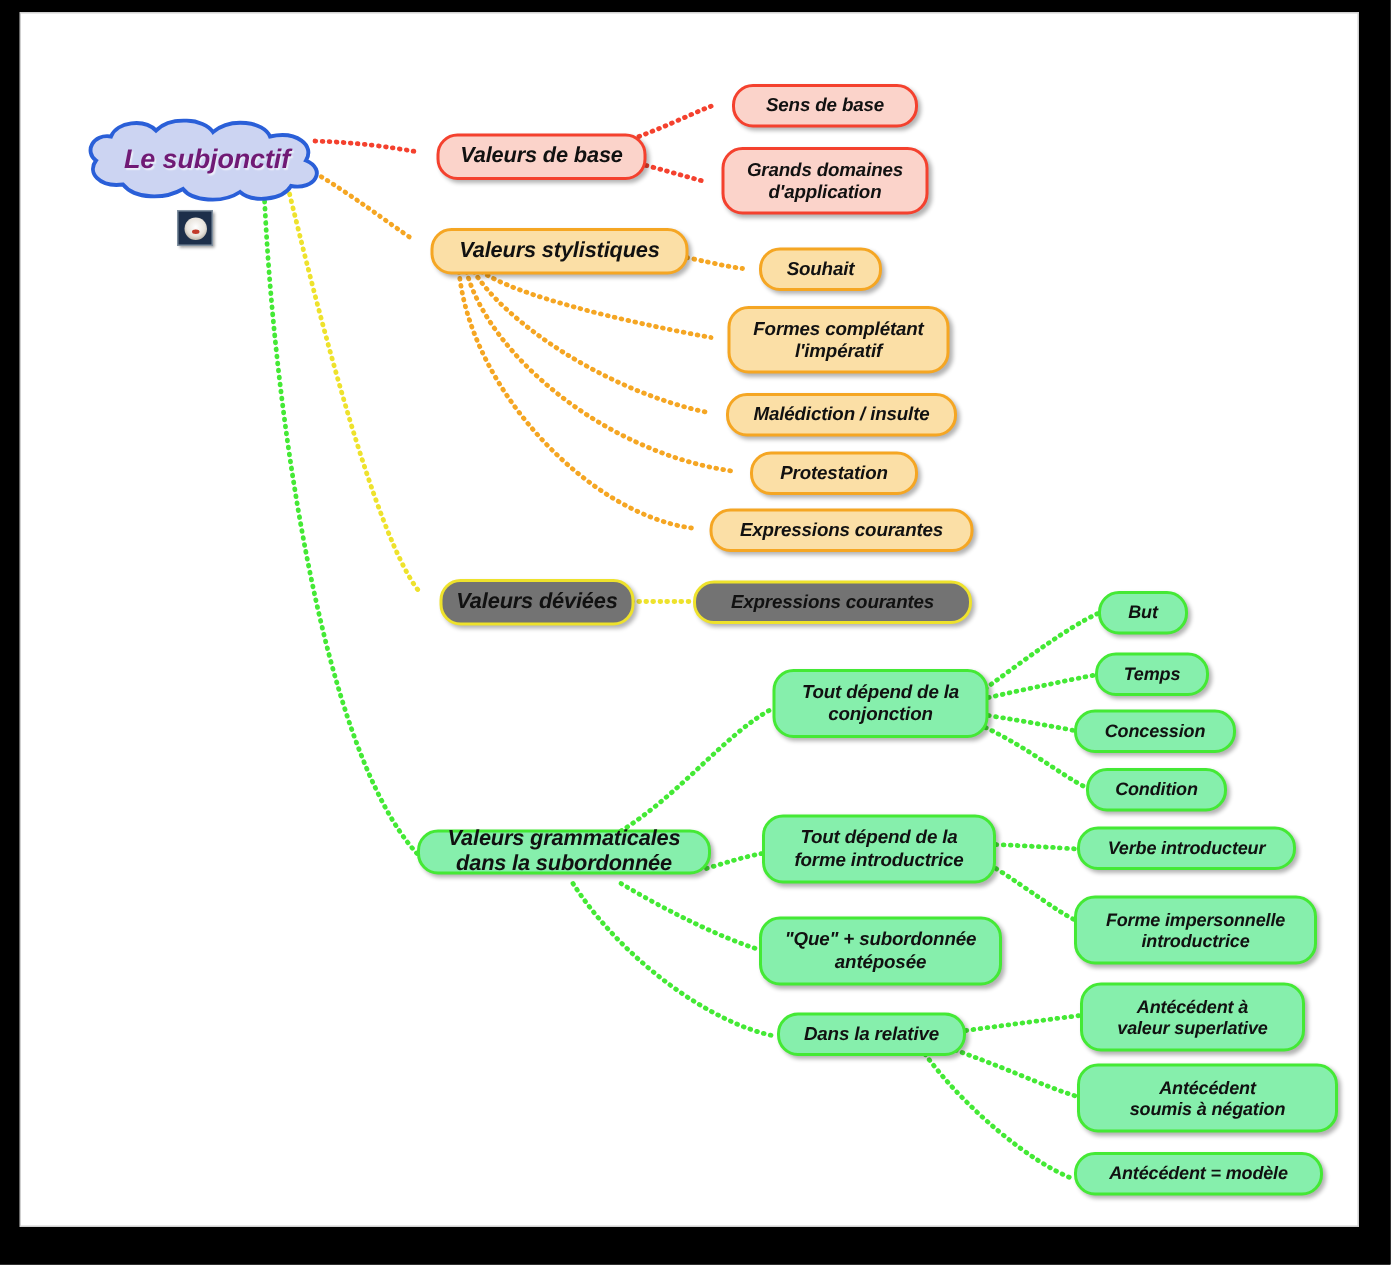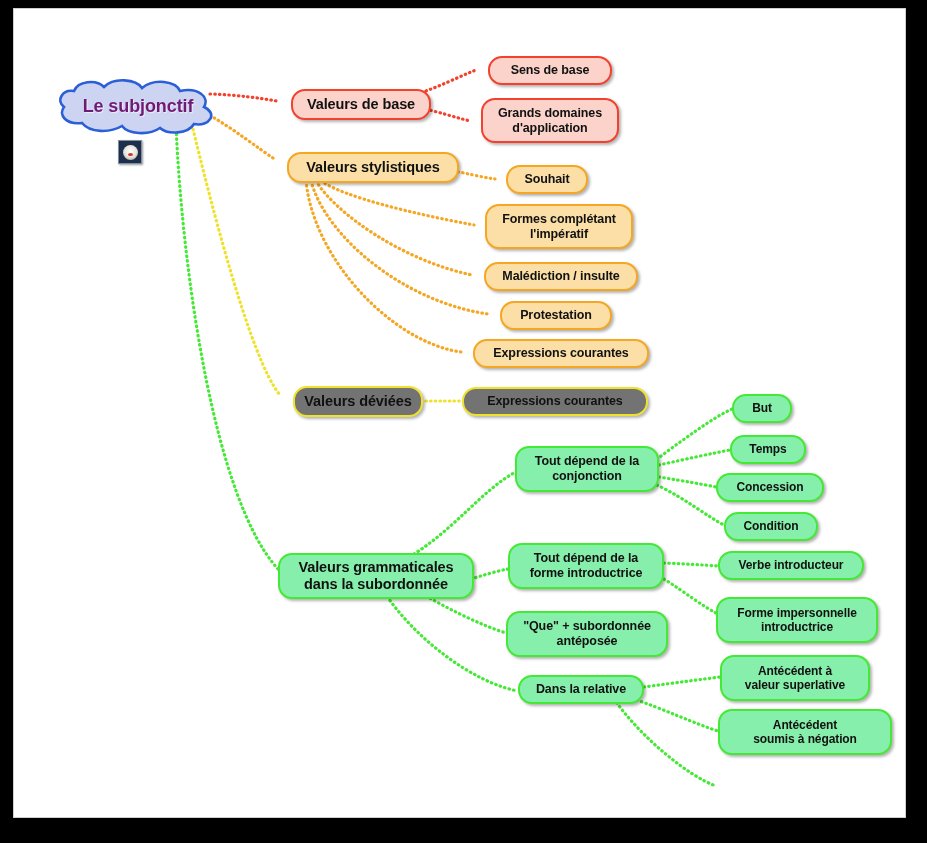--- a/index.html
+++ b/index.html
@@ -39,20 +39,21 @@
     align-items: center;
     justify-content: center;
     text-align: center;
     font-weight: bold;
     color: #111111;
     line-height: 1.18;
     border-style: solid;
     box-shadow: 2px 2px 3px rgba(0,0,0,0.30);
     letter-spacing: -0.1px;
     padding: 2px 9px;
+    font-style: italic;
   }
   
   #central-node {
     background: transparent;
     border: none;
     box-shadow: none;
     padding: 0;
   }
   #central-node .cloud-label {
     position: relative;
@@ -201,21 +202,21 @@
       <span>Expressions courantes</span>
     </div>
 
     <div class="node lvl1 n-yellow" style="left:279px; top:377px; width:130px; height:31px;">
       <span>Valeurs déviées</span>
     </div>
     <div class="node lvl2 n-yellow" style="left:448px; top:378px; width:186px; height:29px;">
       <span>Expressions courantes</span>
     </div>
 
-    <div class="node lvl1 n-green" style="left:264px; top:544px; width:196px; height:46px;">
+    <div class="node lvl1 n-green" style="left:264px; top:544px; width:196px; height:30px;">
       <span>Valeurs grammaticales<br>dans la subordonnée</span>
     </div>
 
     <div class="node lvl2 n-green" style="left:501px; top:437px; width:144px; height:46px;">
       <span>Tout dépend de la<br>conjonction</span>
     </div>
     <div class="node lvl3 n-green" style="left:718px; top:385px; width:60px; height:29px;">
       <span>But</span>
     </div>
     <div class="node lvl3 n-green" style="left:716px; top:426px; width:76px; height:29px;">
@@ -244,15 +245,18 @@
 
     <div class="node lvl2 n-green" style="left:504px; top:666px; width:126px; height:29px;">
       <span>Dans la relative</span>
     </div>
     <div class="node lvl3 n-green" style="left:706px; top:646px; width:150px; height:46px;">
       <span>Antécédent à<br>valeur superlative</span>
     </div>
     <div class="node lvl3 n-green" style="left:704px; top:700px; width:174px; height:46px;">
       <span>Antécédent<br>soumis à négation</span>
     </div>
+    <div class="node lvl3 n-green" style="left:702px; top:759px; width:166px; height:29px;">
+      <span>Antécédent = modèle</span>
+    </div>
 
   </div>
 </div>
 
 </body></html>

